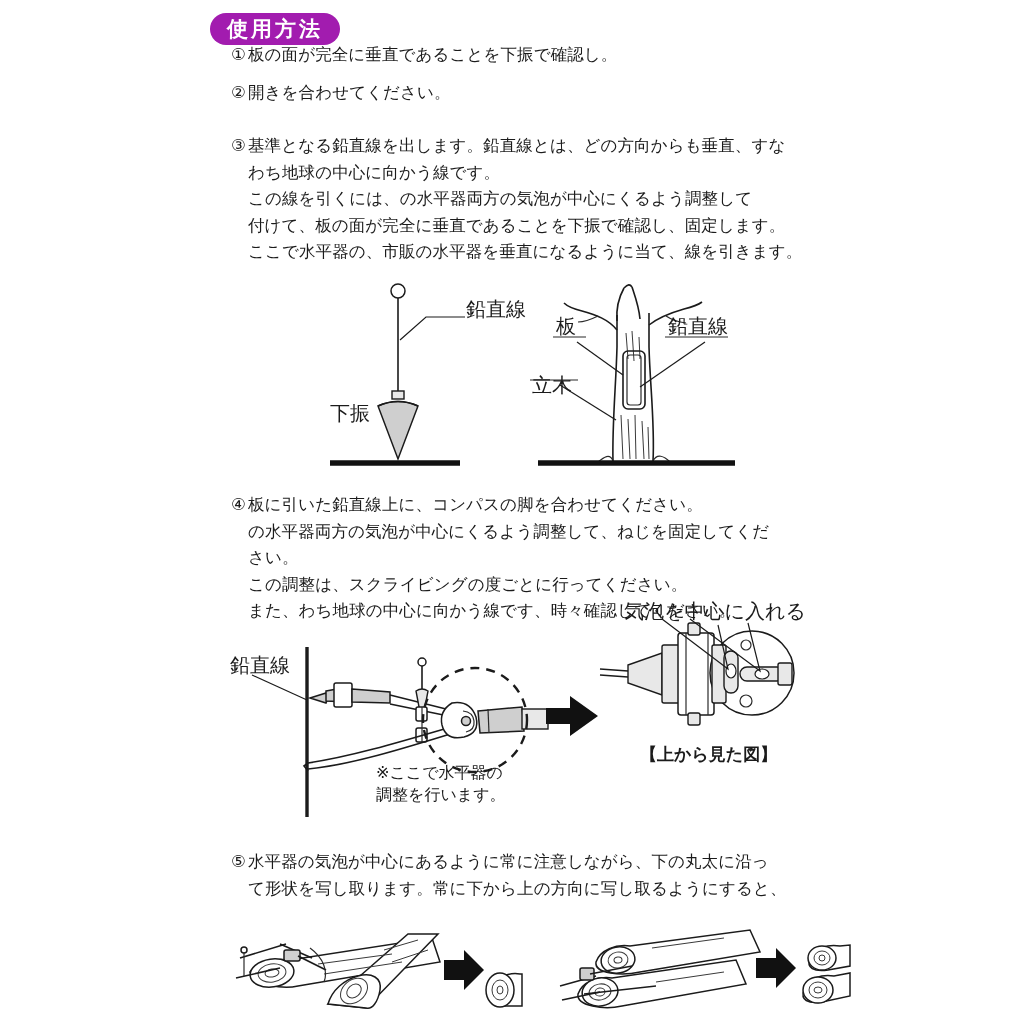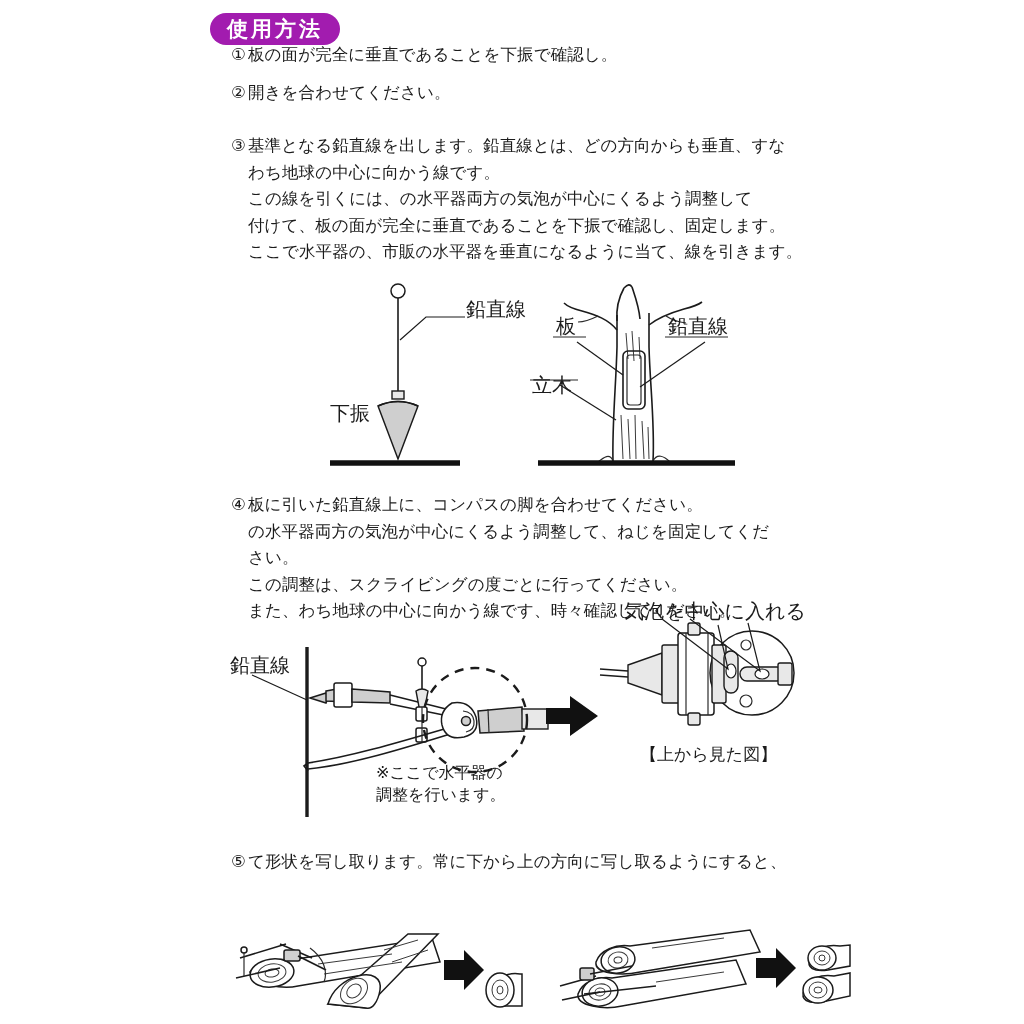--- a/index.html
+++ b/index.html
@@ -283,26 +283,27 @@
       <ellipse cx="162" cy="65" rx="7" ry="5" fill="#ffffff" stroke="#1b1b1b" stroke-width="1.2"></ellipse>
 
       <circle cx="146" cy="36" r="5" class="thin"></circle>
       <circle cx="146" cy="92" r="6" class="thin"></circle>
       <rect x="178" y="54" width="14" height="22" rx="2" class="filllight"></rect>
 
       <polyline points="62,10 128,60 118,16" class="leader"></polyline>
       <polyline points="90,10 160,62 148,14" class="leader"></polyline>
     </svg>
     <div class="fig-label" style="left:24px; top:-8px;">気泡を中心に入れる</div>
-    <div class="fig-caption" style="left:40px; top:134px; font-size:17px;">【上から見た図】</div>
+    <div class="fig-caption" style="left:40px; top:134px; font-size:17px;font-weight:bold;">【上から見た図】</div>
   </div>
 
   <div class="step step-5">
     <span class="marker">⑤</span>
     <span class="body">
+      <span class="ln">水平器の気泡が中心にあるように常に注意しながら、下の丸太に沿っ</span>
       <span class="ln">て形状を写し取ります。常に下から上の方向に写し取るようにすると、</span>
     </span>
   </div>
 
   <div class="figure" style="left:232px; top:928px; width:290px; height:86px;">
     <svg width="290" height="86" viewBox="0 0 290 86">
 
       <path d="M18 44 C 24 34, 44 30, 58 32 L200 10 L208 34 L66 58 C 50 62, 22 56, 18 44 z" class="fillwhite"></path>
       <ellipse cx="40" cy="45" rx="22" ry="14" transform="rotate(-8 40 45)" class="fillwhite"></ellipse>
       <ellipse cx="40" cy="45" rx="14" ry="9" transform="rotate(-8 40 45)" class="hair"></ellipse>

